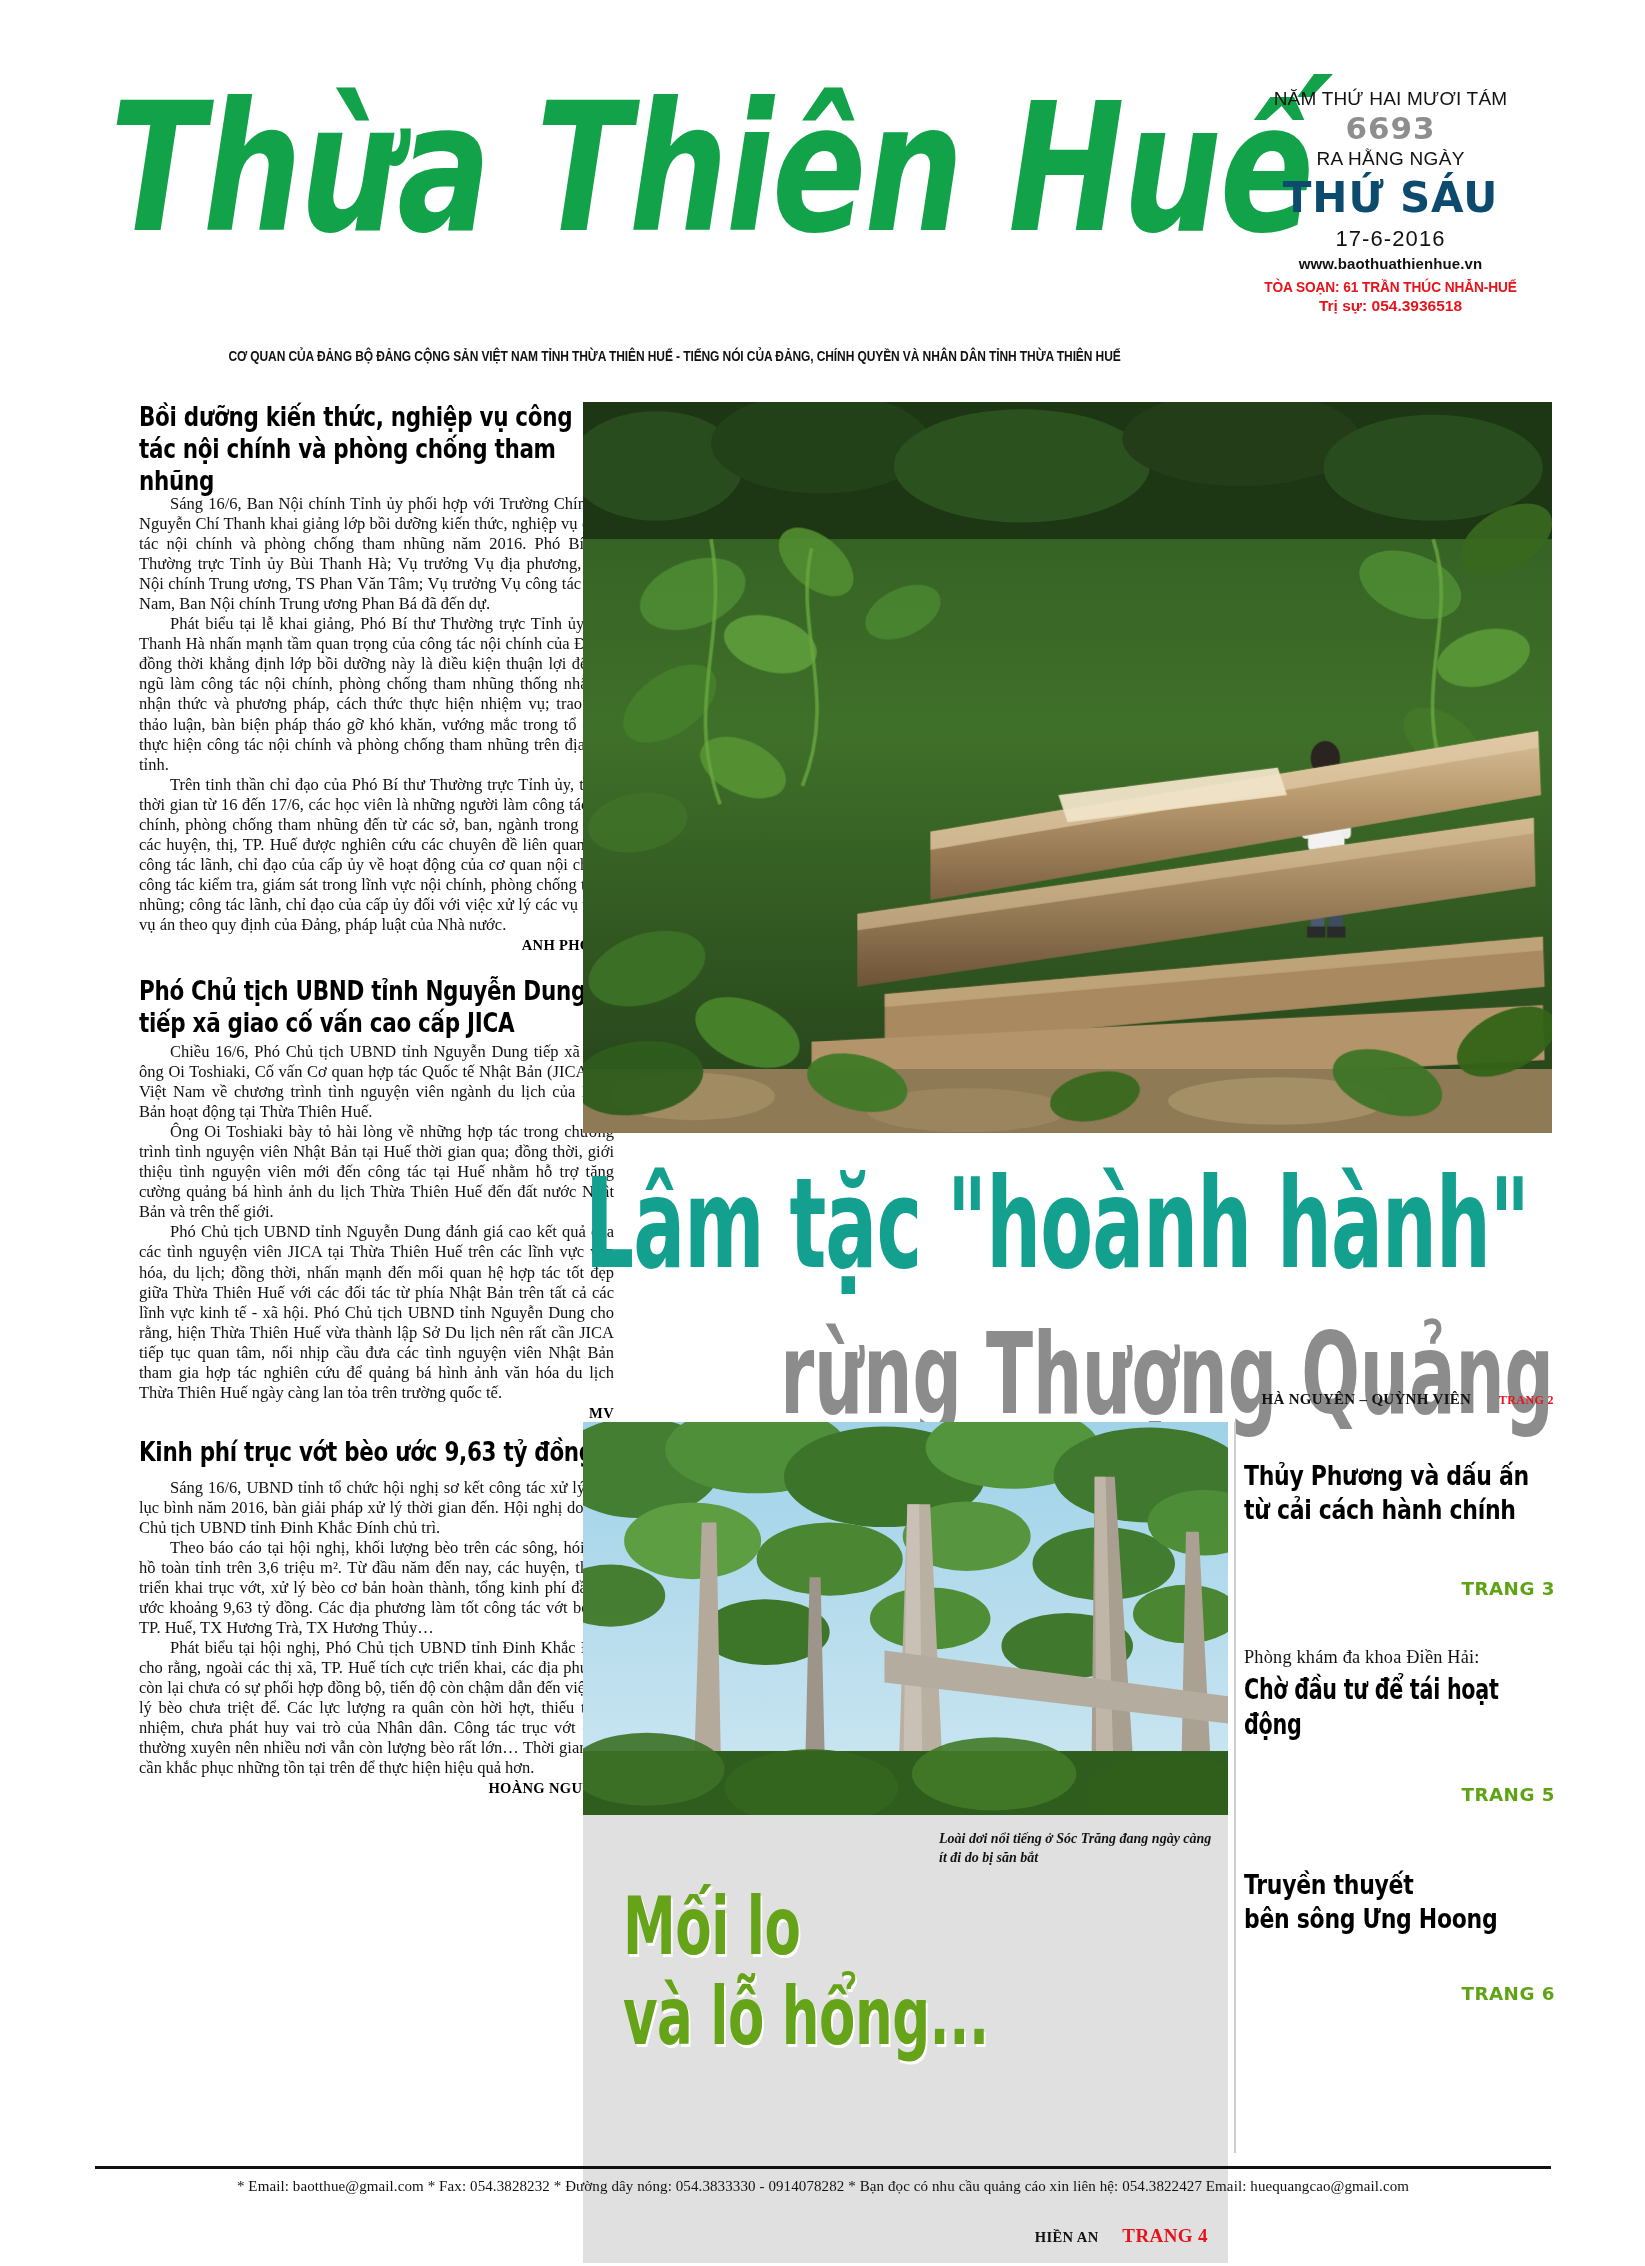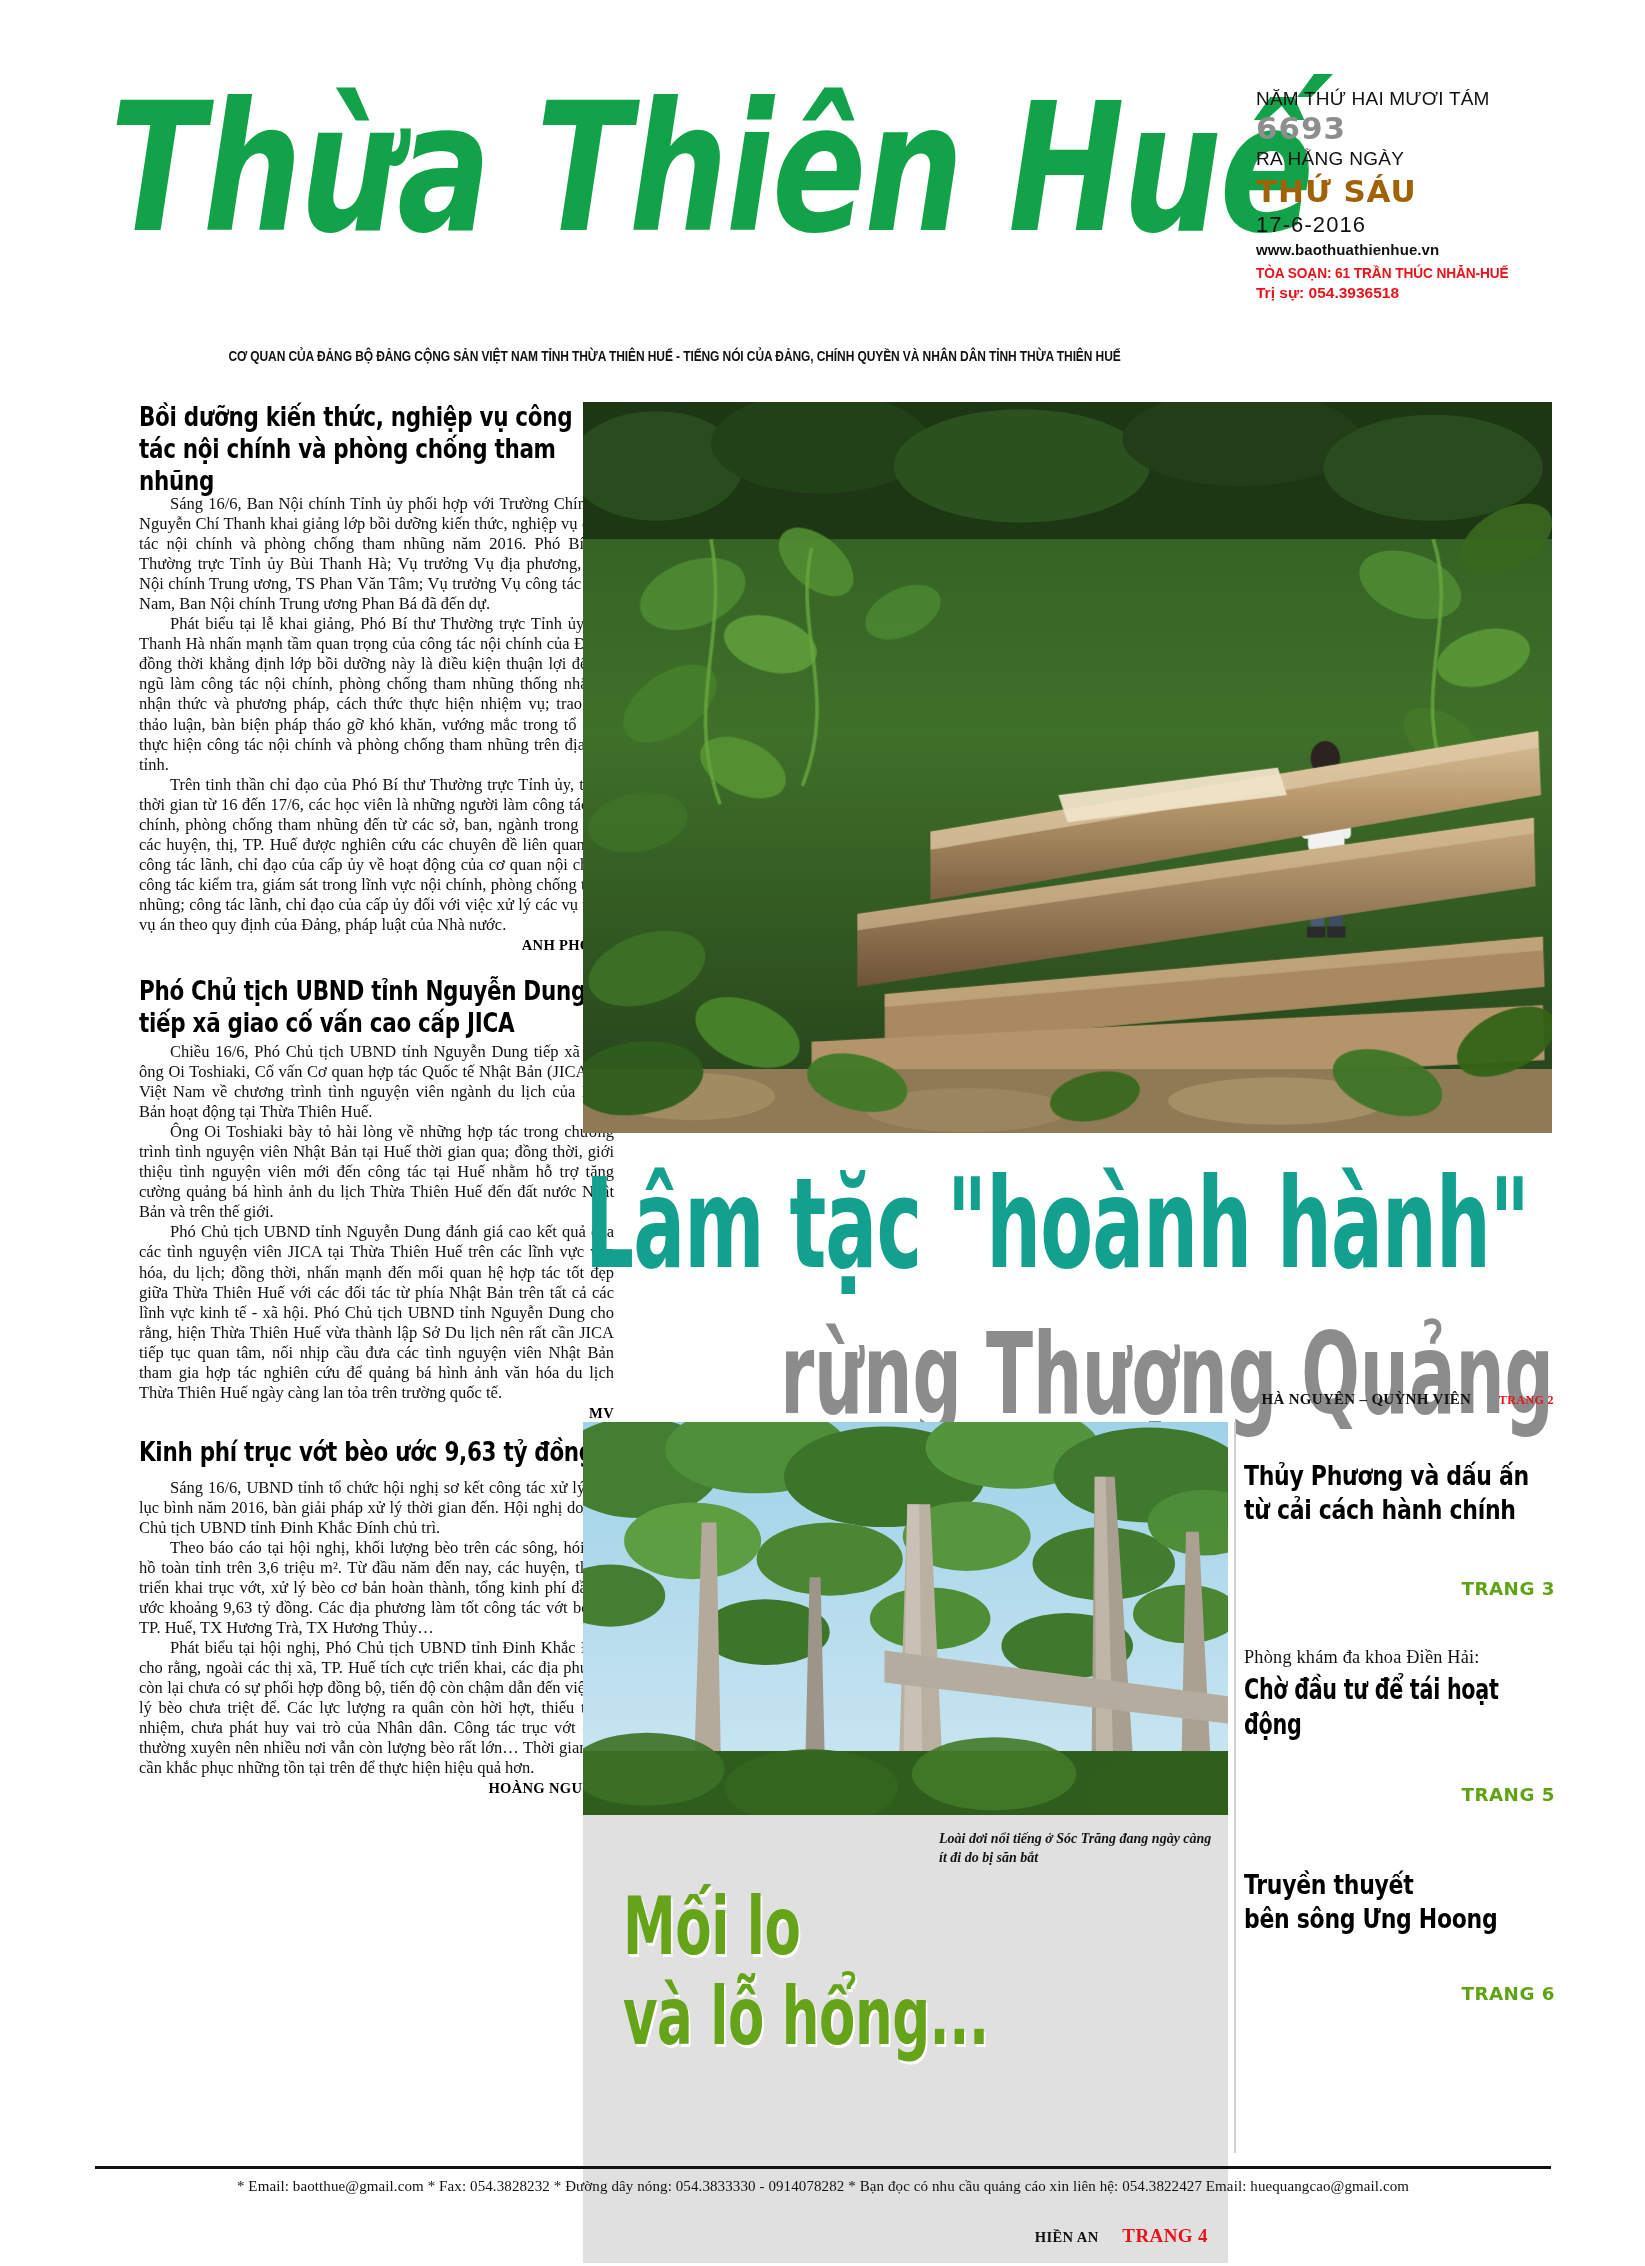--- a/index.html
+++ b/index.html
@@ -19,36 +19,36 @@
     transform:scaleY(1.28);transform-origin:left top;
   }
   .tagline{
     position:absolute;left:101px;top:348px;width:1147px;
     font-family:"Liberation Sans",sans-serif;
     font-weight:bold;font-size:12px;color:#111;
     letter-spacing:-0.1px;text-align:center;
     transform:scaleY(1.18);transform-origin:left top;
     white-space:nowrap;
   }
-  .pubinfo{position:absolute;left:1256px;top:87px;width:365px;text-align:left;}
+  .pubinfo{position:absolute;left:1208px;top:87px;width:365px;text-align:center;}
   .pi-year{
     font-family:"Liberation Sans",sans-serif;font-size:19px;color:#111;
     letter-spacing:0.2px;line-height:1.25;
   }
   .pi-issue{
     font-family:"DejaVu Sans",sans-serif;font-weight:bold;font-size:31px;
     color:#8e8e8e;line-height:1.15;letter-spacing:0.9px;
   }
   .pi-freq{
     font-family:"Liberation Sans",sans-serif;font-size:19px;color:#111;
     line-height:1.35;letter-spacing:0.3px;
   }
   .pi-day{
-    font-family:"DejaVu Sans",sans-serif;font-weight:bold;font-size:31px;
-    color:#a16207;line-height:1.25;letter-spacing:0.9px;
+    font-family:"DejaVu Sans",sans-serif;font-weight:bold;font-size:42px;
+    color:#0c4a6e;line-height:1.25;letter-spacing:0.9px;
   }
   .pi-date{
     font-family:"Liberation Sans",sans-serif;font-size:22px;color:#111;
     line-height:1.3;letter-spacing:1.1px;
   }
   .pi-web{
     font-family:"Liberation Sans",sans-serif;font-weight:bold;font-size:15px;
     color:#111;line-height:1.5;letter-spacing:0.1px;
   }
   .pi-addr{

